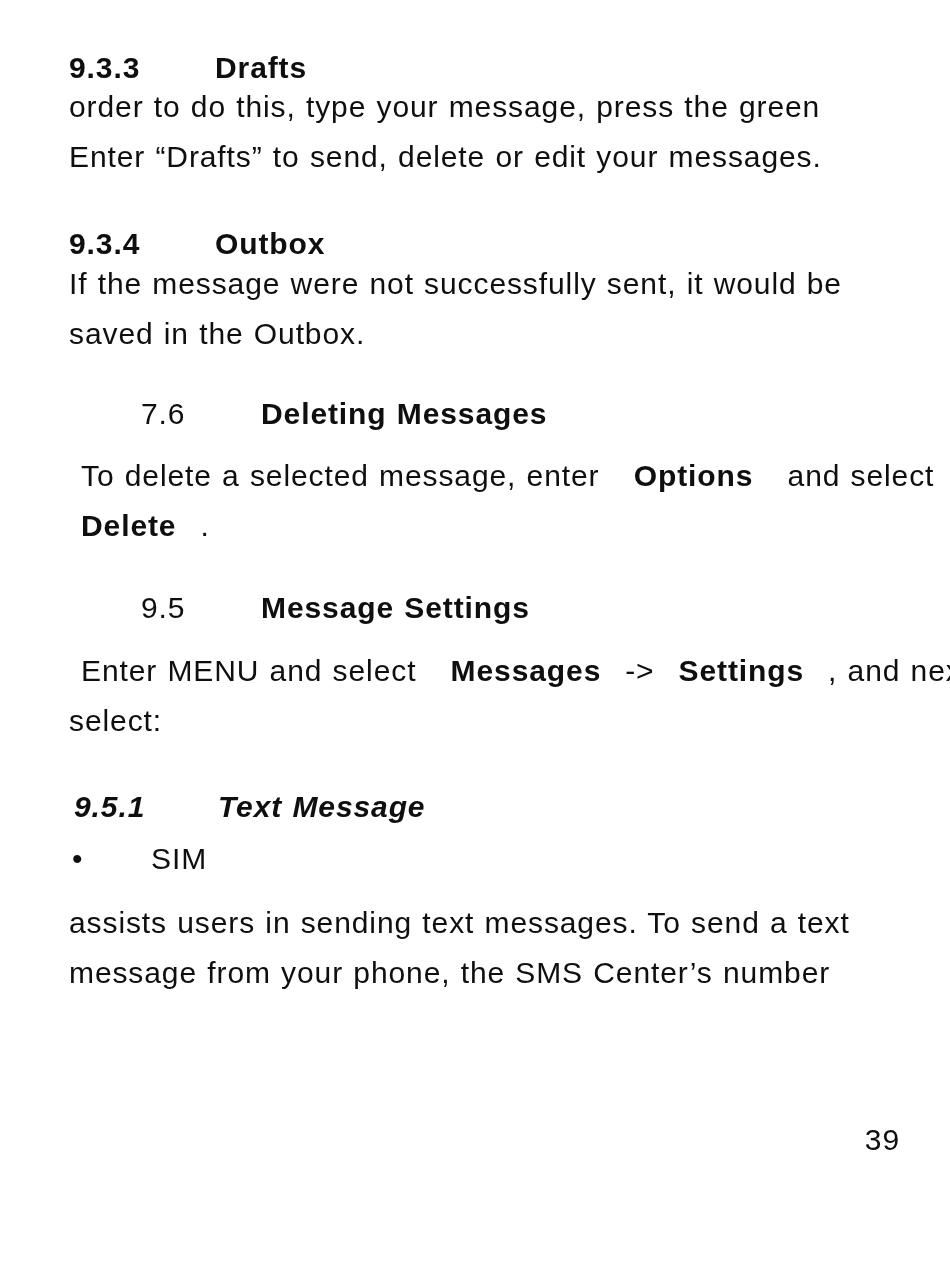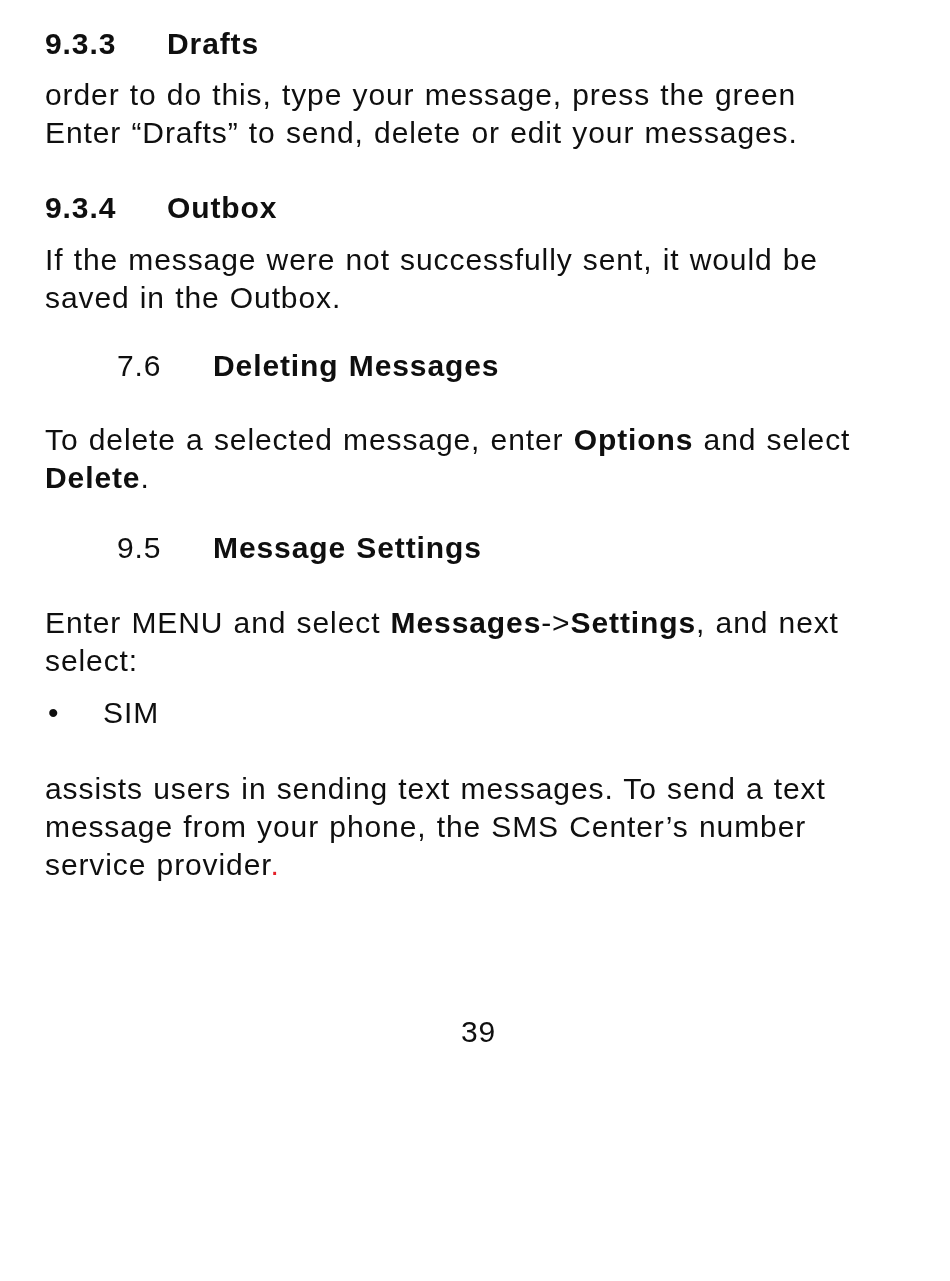--- a/index.html
+++ b/index.html
@@ -12,21 +12,21 @@
     font-family: "Liberation Sans", "DejaVu Sans", sans-serif;
     font-size: 30px;
     line-height: 38px;
     letter-spacing: 0.9px;
     word-spacing: 1px;
     color: #0f0f0f;
     box-sizing: border-box;
     padding: 25px 38px 0 45px;
     overflow: hidden;
   }
-  .page * { margin: 0; padding: 0; }
+  .page * { margin: 12px; padding: 0; }
   .line { display: block; height: 38px; white-space: nowrap; }
   .h { font-weight: bold; font-size: 30px; height: 38px; white-space: nowrap; }
   .h .num { display: inline-block; }
   .h-933 .num, .h-934 .num { width: 122px; }
   .h-94, .h-95 { padding-left: 72px; }
   .h-94 .num, .h-95 .num { width: 96px; font-weight: normal; }
   .h-951 { font-style: italic; padding-left: 5px; }
   .h-951 .num { width: 120px; }
   .b { font-weight: bold; }
   .mt13 { margin-top: 13px; }
@@ -34,21 +34,21 @@
   .mt30 { margin-top: 30px; }
   .mt32 { margin-top: 32px; }
   .mt36 { margin-top: 36px; }
   .mt37 { margin-top: 37px; }
   .mt38 { margin-top: 38px; }
   .bullet-item { height: 38px; padding-left: 3px; white-space: nowrap; }
   .bullet-item .marker { display: inline-block; width: 55px; }
   .page-number {
     margin-top: 129px;
     height: 38px;
-    text-align: center;
+    text-align: right;
   }
 </style>
 </head>
 <body>
 
 <div class="page" style="background: rgb(255, 255, 255); color: rgb(15, 15, 15);">
 
   <h2 class="h h-933"><span class="num">9.3.3</span><span class="title">Drafts</span></h2>
 
   <p class="mt13">
@@ -70,24 +70,24 @@
     <span class="line"><span class="b">Delete</span><span>.</span></span>
   </p>
 
   <h2 class="h h-95 mt32"><span class="num">9.5</span><span class="title">Message Settings</span></h2>
 
   <p class="mt37">
     <span class="line"><span>Enter MENU and select </span><span class="b">Messages</span><span>-&gt;</span><span class="b">Settings</span><span>, and next</span></span>
     <span class="line">select:</span>
   </p>
 
+  <h2 class="h h-951 mt36"><span class="num">9.5.1</span><span class="title">Text Message</span></h2>
 
   <div class="bullet-item mt14"><span class="marker">•</span><span>SIM</span></div>
 
   <p class="mt38">
     <span class="line">assists users in sending text messages. To send a text</span>
     <span class="line">message from your phone, the SMS Center’s number</span>
-    <span class="line"><span>service provider</span><span class="red" style="color: rgb(228, 32, 40);">.</span></span>
   </p>
 
   <div class="page-number">39</div>
 
 </div>
 
 </body></html>

